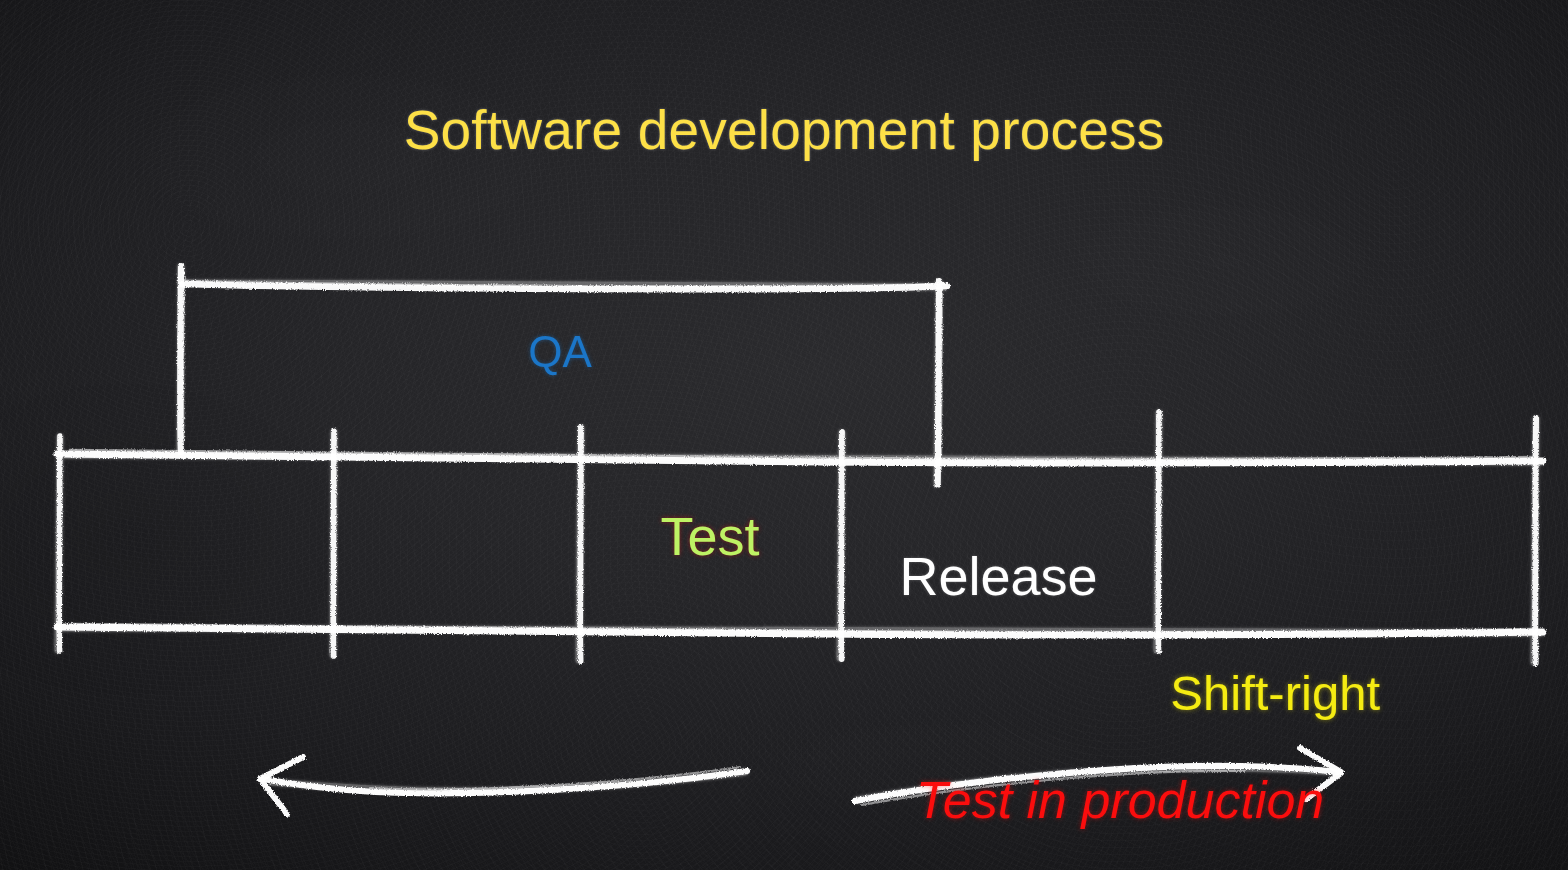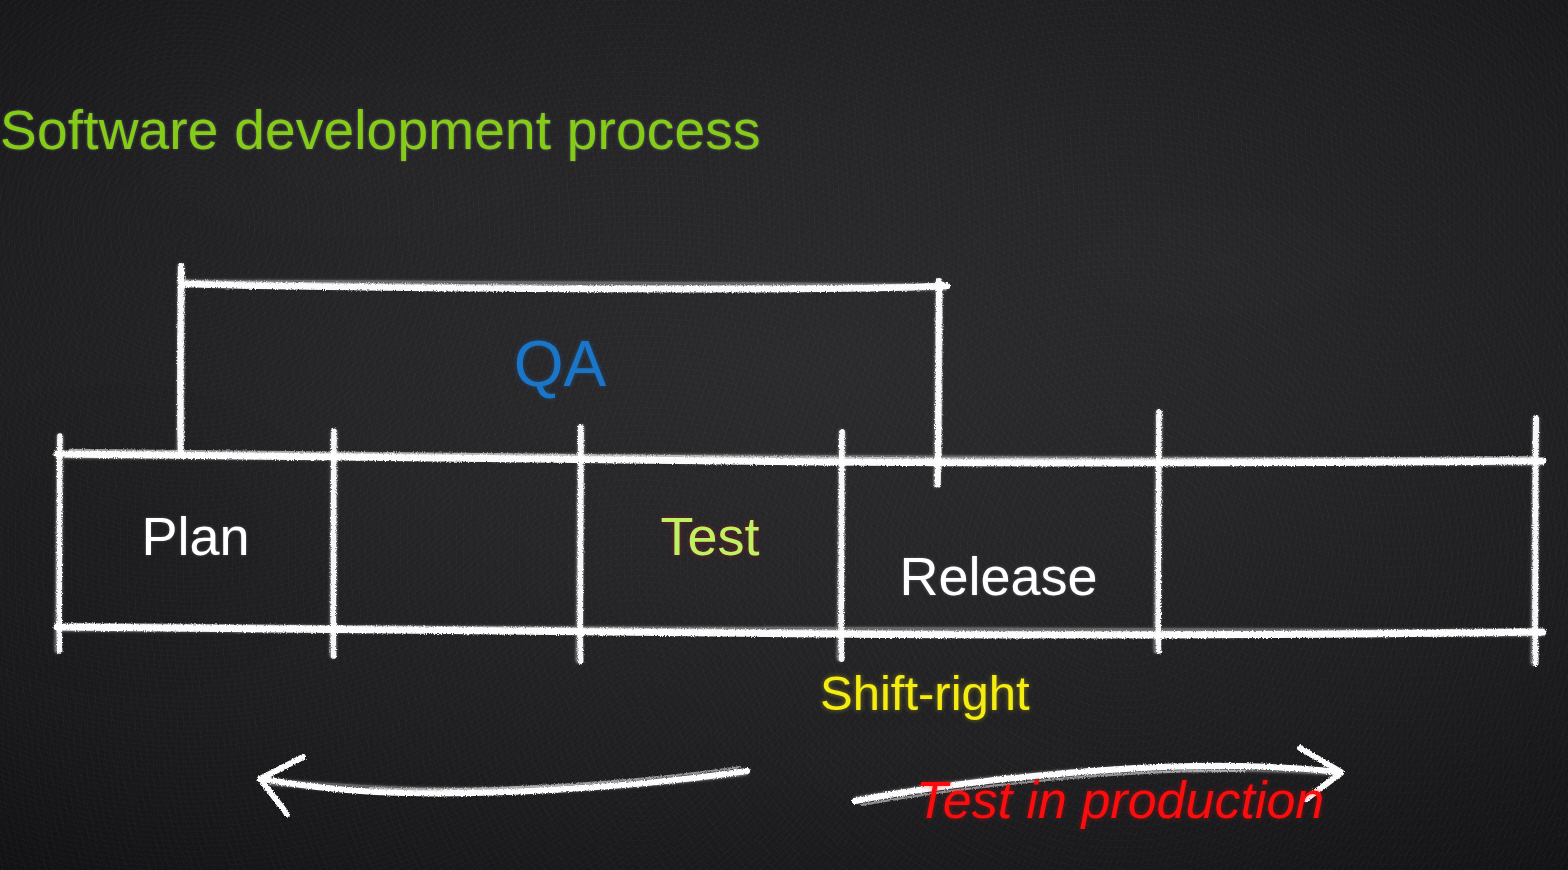--- a/index.html
+++ b/index.html
@@ -54,30 +54,30 @@
       radial-gradient(ellipse 20% 26% at 8%  62%, rgba(0,0,0,0.22), transparent 72%);
   }
 
   .layer { position: absolute; inset: 0; }
   svg.chalk { position: absolute; left: 0; top: 0; width: 1568px; height: 870px; overflow: visible; }
 
   .txt { position: absolute; white-space: nowrap; }
 
   #title {
     left: 0; right: 0; top: 98px;
-    text-align: left;
+    text-align: center;
     font-size: 55px;
-    color: #84cc16;
+    color: #fde047;
     letter-spacing: 0.2px;
     text-shadow: 0 0 3px rgba(255,255,255,0.30);
   }
   #qa-label {
     left: 0; top: 327px; width: 1120px;
     text-align: center;
-    font-size: 64px;
+    font-size: 44px;
     color: #1b76c8;
     text-shadow: 0 0 4px rgba(27,118,200,0.45);
   }
   .stage-label {
     position: absolute;
     top: 505px;
     text-align: center;
     font-size: 54px;
     color: #ffffff;
     text-shadow: 0 0 3px rgba(255,255,255,0.25);
@@ -86,21 +86,21 @@
 
   #shift-left-label {
     left: 0; top: 694px; width: 990px;
     text-align: center;
     font-size: 49px;
     color: #3c82c2;
     text-shadow: 0 0 4px rgba(60,130,194,0.40);
   }
   #shift-right-label {
     left: 820px; top: 665px; width: 560px;
-    text-align: left;
+    text-align: right;
     font-size: 49px;
     color: #f5ec12;
     text-shadow: 0 0 5px rgba(245,236,18,0.45);
   }
   #test-in-prod-label {
     left: 700px; top: 770px; width: 840px;
     text-align: center;
     font-size: 52px;
     color: #fb0d0d;
     text-shadow: 0 0 5px rgba(251,13,13,0.45);
@@ -207,21 +207,20 @@
       </g>
     </svg>
   </div>
 
   <div class="layer">
 
     <div class="txt" id="title">Software development process</div>
 
     <div class="txt" id="qa-label">QA</div>
 
-    <div class="stage-label" style="left:58px;  width:275px;">Plan</div>
 
 
     <div class="stage-label accent-red" style="left:580px; width:260px;">Test</div>
 
     <div class="stage-label" style="left:840px; width:317px;margin-top:40px;">Release</div>
 
 
 
     <div class="txt" id="shift-right-label">Shift-right</div>
 

